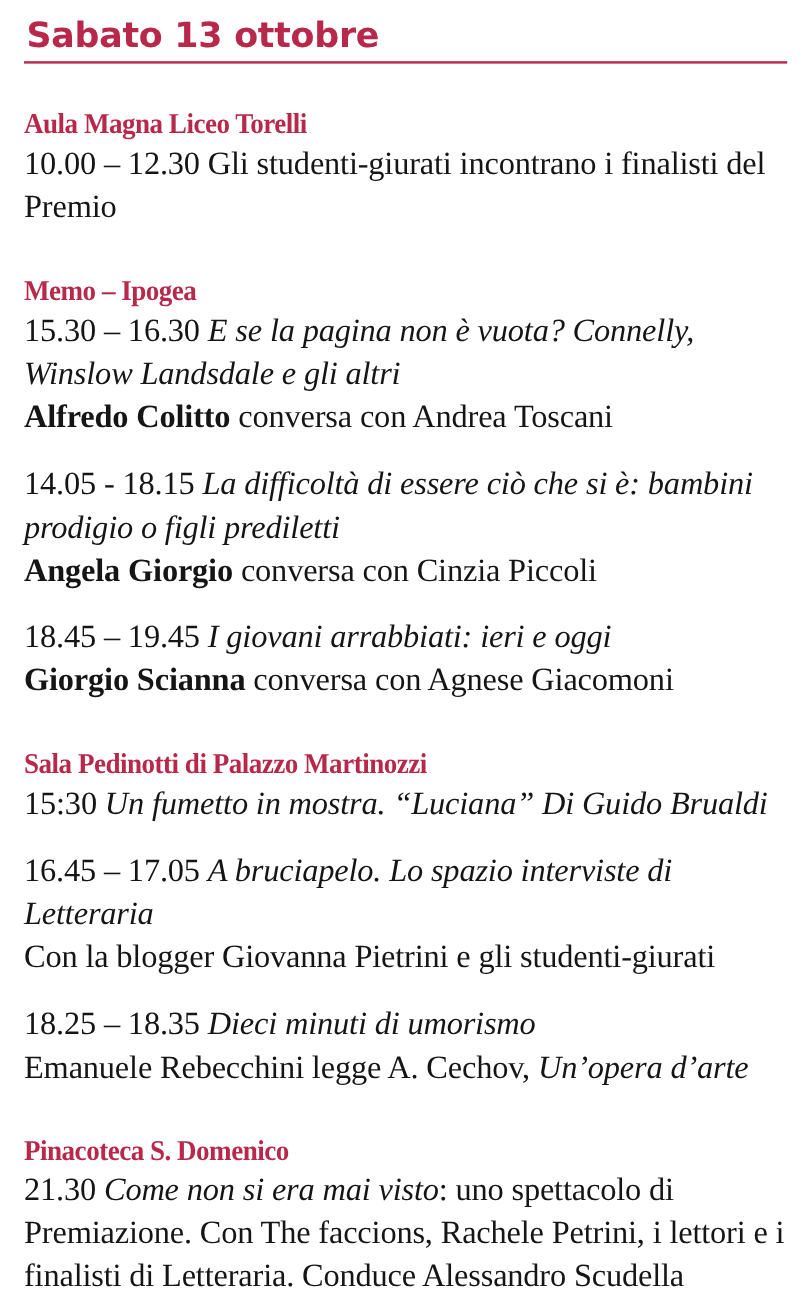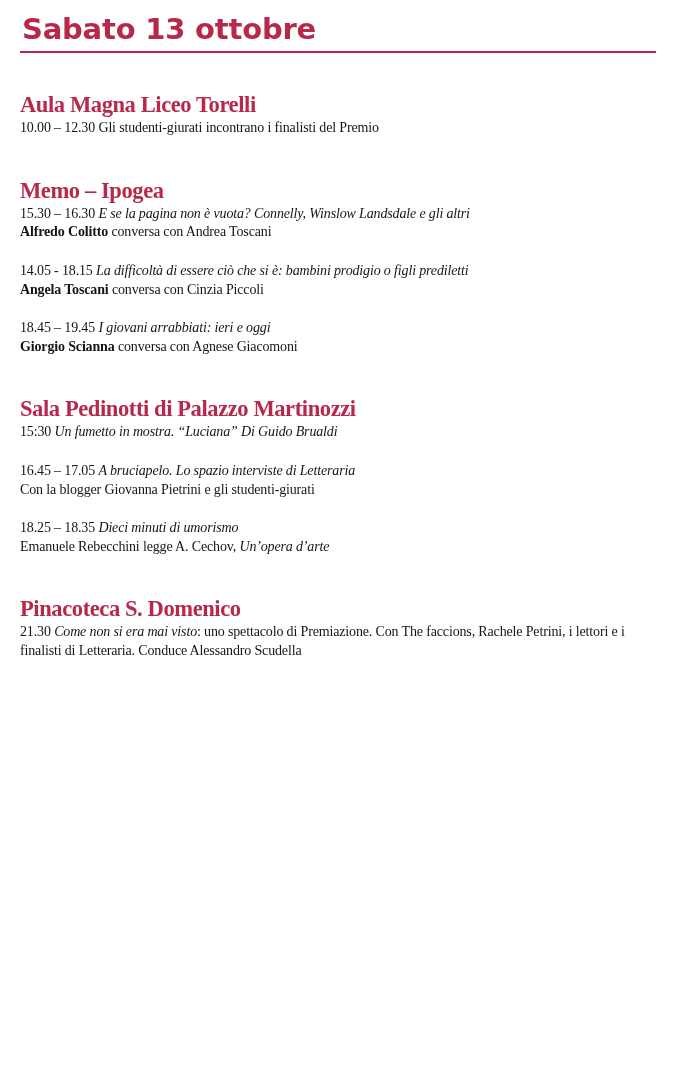--- a/index.html
+++ b/index.html
@@ -64,21 +64,21 @@
   }
 
   
   .event {
     margin-top: 0;
   }
   .event + .event {
     margin-top: 20px;
   }
   .event-line {
-    font-size: 14px;
+    font-size: 27px;
     line-height: 1.33;
     margin: 0;
     letter-spacing: -0.15px;
   }
   .time {
     font-variant-numeric: oldstyle-nums;
     white-space: nowrap;
   }
   .ital {
     font-style: italic;
@@ -111,21 +111,21 @@
         </div>
       </div>
       <div class="venue-block">
         <h2 class="venue-title">Memo – Ipogea</h2>
         <div class="event">
           <p class="event-line"><span class="time">15.30 – 16.30</span> <span class="ital">E se la pagina non è vuota? Connelly, Winslow Landsdale e gli altri</span></p>
           <p class="event-line"><span class="bold">Alfredo Colitto</span><span> conversa con Andrea Toscani</span></p>
         </div>
         <div class="event">
           <p class="event-line"><span class="time">14.05 - 18.15</span> <span class="ital">La difficoltà di essere ciò che si è: bambini prodigio o figli prediletti</span></p>
-          <p class="event-line"><span class="bold">Angela Toscani</span><span> conversa con Cinzia Piccoli</span></p>
+          <p class="event-line"><span class="bold">Angela Giorgio</span><span> conversa con Cinzia Piccoli</span></p>
         </div>
         <div class="event">
           <p class="event-line"><span class="time">18.45 – 19.45</span> <span class="ital">I giovani arrabbiati: ieri e oggi</span></p>
           <p class="event-line"><span class="bold">Giorgio Scianna</span><span> conversa con Agnese Giacomoni</span></p>
         </div>
       </div>
       <div class="venue-block">
         <h2 class="venue-title">Sala Pedinotti di Palazzo Martinozzi</h2>
         <div class="event">
           <p class="event-line"><span class="time">15:30</span> <span class="ital">Un fumetto in mostra. “Luciana” Di Guido Brualdi</span></p>

